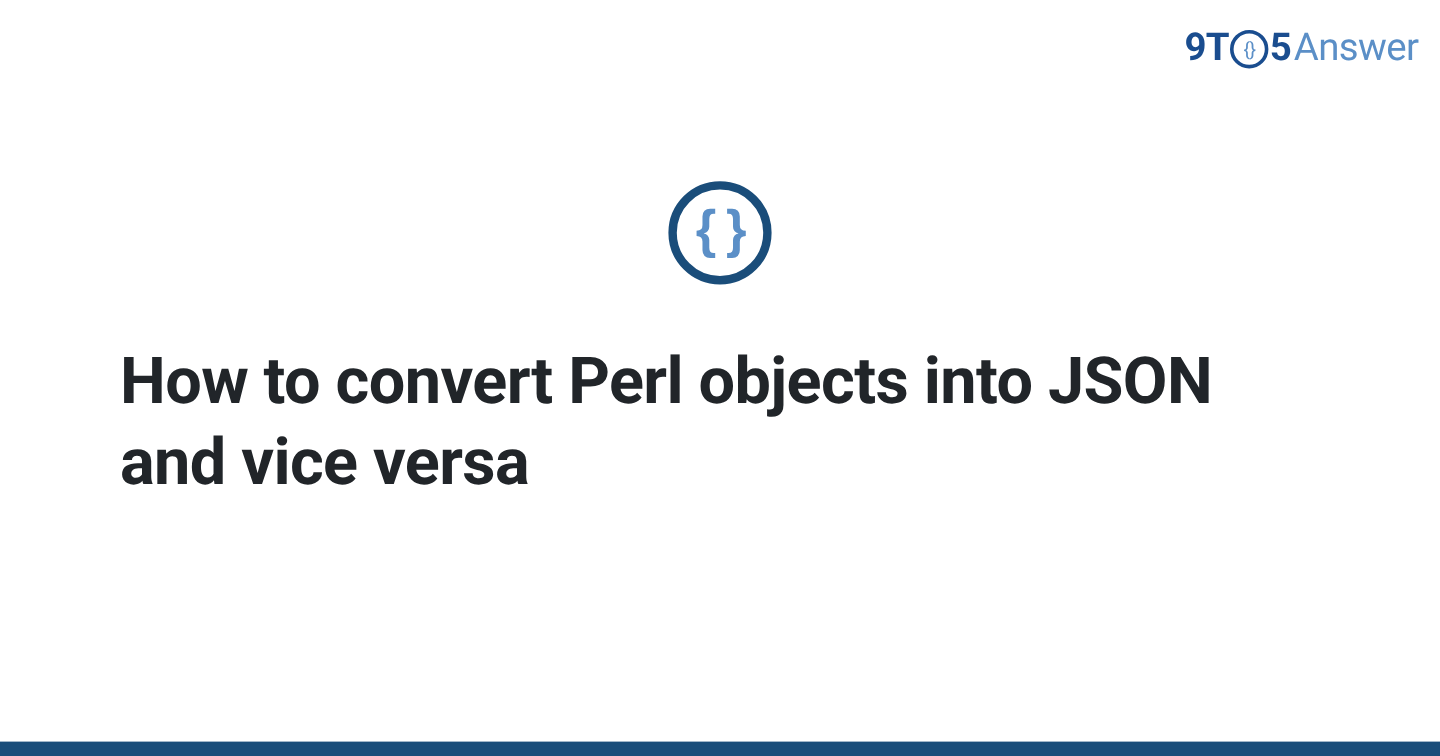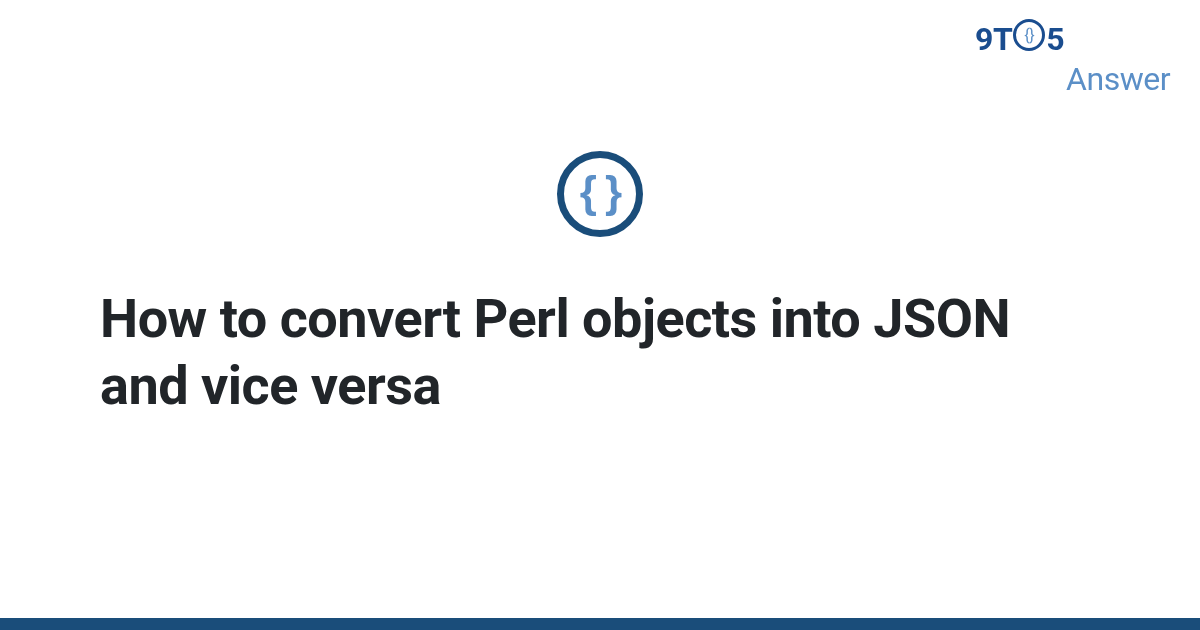--- a/index.html
+++ b/index.html
@@ -11,26 +11,26 @@
       width: 1200px;
       height: 630px;
       font-family: -apple-system, BlinkMacSystemFont, "Segoe UI", Roboto, Helvetica, Arial, sans-serif;
       background: #ffffff;
       position: relative;
       overflow: hidden;
     }
     .logo {
       position: absolute;
       top: 20px;
-      right: 30px;
+      right: 18px;
       font-size: 32px;
       font-weight: 600;
       letter-spacing: -0.5px;
       display: flex;
-      align-items: flex-start;
+      align-items: flex-end;
     }
     .logo-9t {
       color: #1a4d8f;
       font-weight: 700;
     }
     .logo-circle {
       display: inline-flex;
       align-items: center;
       justify-content: center;
       width: 32px;
@@ -45,21 +45,20 @@
       top: -1px;
     }
     .logo-5 {
       color: #1a4d8f;
       font-weight: 700;
     }
     .logo-answer {
       color: #5b8fc7;
       font-weight: 400;
       margin-left: 2px;
-      margin-top: 40px;
     }
     .content {
       display: flex;
       flex-direction: column;
       align-items: center;
       justify-content: center;
       height: 100%;
       padding-bottom: 40px;
     }
     .icon-wrapper {

